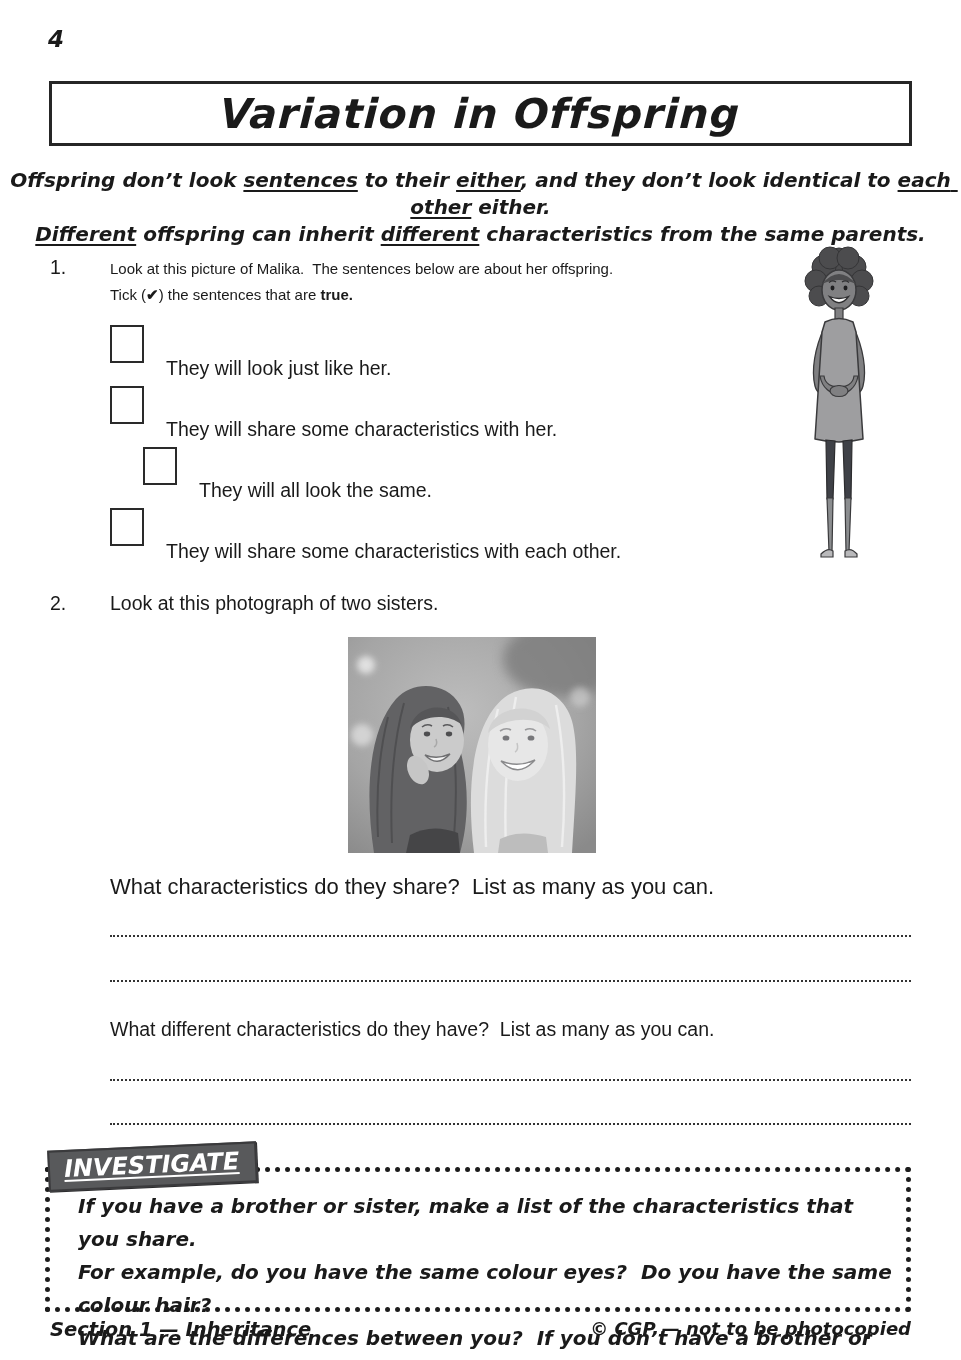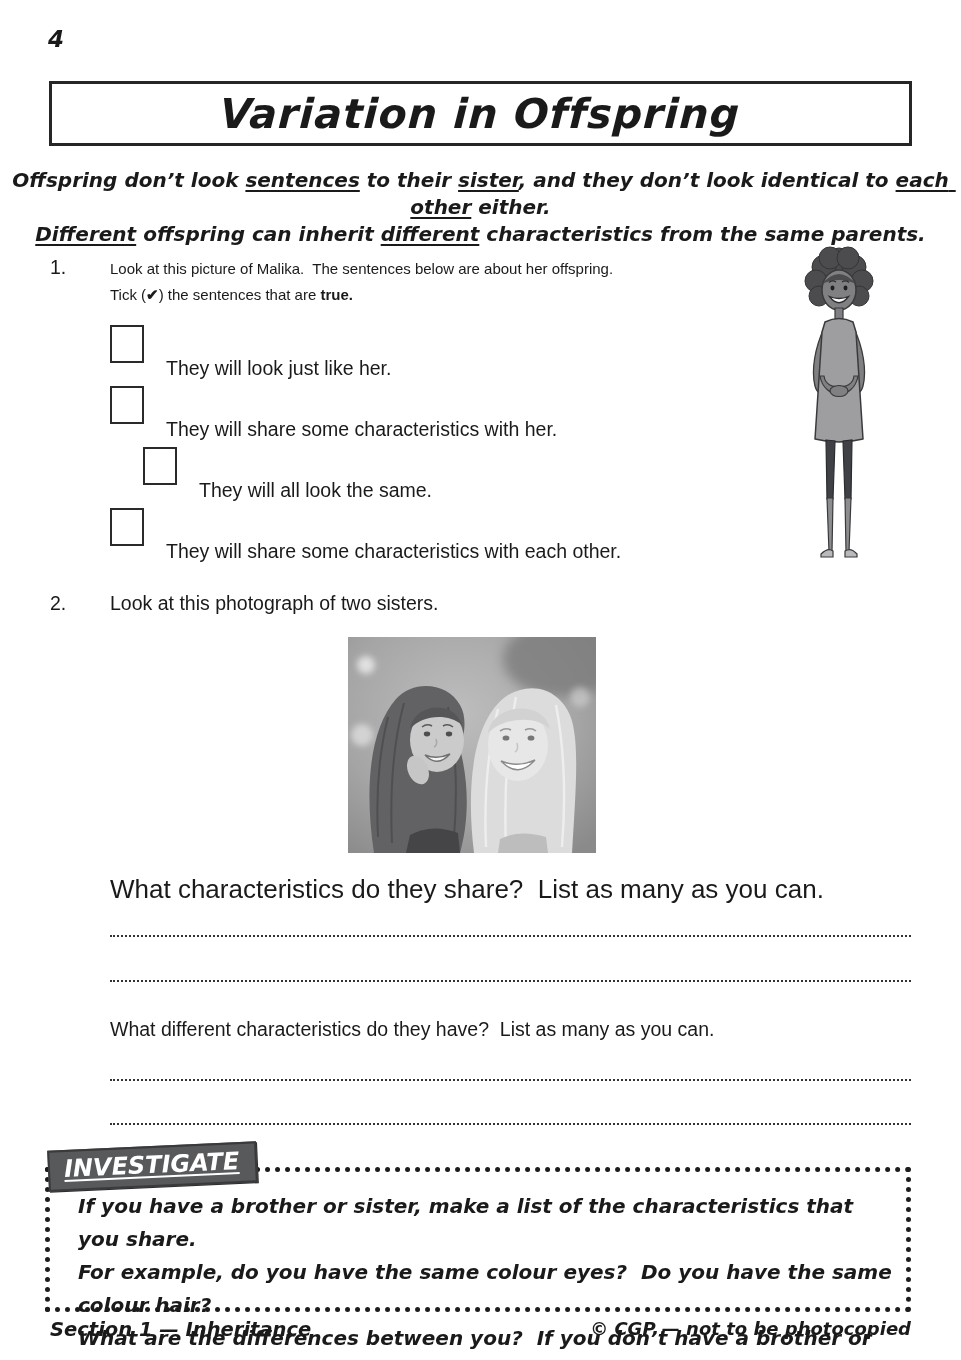--- a/index.html
+++ b/index.html
@@ -43,21 +43,21 @@
   }
   .cb-row .lbl { margin-left:22px; font-size:19.5px;margin-top:48px; }
   .cb-r1 { top:325px; } .cb-r2 { top:386px;text-align:right; } .cb-r3 { top:447px;padding-left:33px; } .cb-r4 { top:508px; }
 
   .q2-number { left:50px; top:592px; }
   .q2-text { left:110px; top:592px; font-size:19.5px; }
 
   .malika { left:793px; top:236px; width:92px; height:326px; }
   .photo  { left:348px; top:637px; width:248px; height:216px; }
 
-  .share-q { left:110px; top:874px; font-size:26px; }
+  .share-q { left:110px; top:874px; font-size:22px; }
   .diff-q  { left:110px; top:1018px; font-size:19.5px; }
 
   .answer-line { left:110px; width:801px; height:0; border-top:2.6px dotted #333333; }
   .al-1 { top:935px; } .al-2 { top:980px; } .al-3 { top:1079px; } .al-4 { top:1123px; }
 
   
   .inv-box {
     left:45px; top:1167px; width:866px; height:145px;
     border:5px dotted #1c1c1c;
   }
@@ -80,21 +80,21 @@
 </head>
 <body>
 
 <div class="abs page-number hand">4</div>
 
 <div class="abs title-box">
   <div class="title-text hand">Variation in Offspring</div>
 </div>
 
 <div class="abs intro hand">
-  <div><span class="pre">Offspring don’t look </span><span class="u pre">sentences</span><span class="pre"> to their </span><span class="u pre">sister</span><span class="pre">, and they don’t look identical to </span><span class="u pre">each other</span><span class="pre"> either.</span></div>
+  <div><span class="pre">Offspring don’t look </span><span class="u pre">sentences</span><span class="pre"> to their </span><span class="u pre">either</span><span class="pre">, and they don’t look identical to </span><span class="u pre">each other</span><span class="pre"> either.</span></div>
   <div><span class="u pre">Different</span><span class="pre"> offspring can inherit </span><span class="u pre">different</span><span class="pre"> characteristics from the same parents.</span></div>
 </div>
 
 <div class="abs q-number q1-number">1.</div>
 <div class="abs q1-text">
   <div class="pre">Look at this picture of Malika.  The sentences below are about her offspring.</div>
   <div><span class="pre">Tick (</span><span class="tick">✔</span><span class="pre">) the sentences that are </span><b>true.</b></div>
 </div>
 
 <div class="abs cb-row cb-r1">

